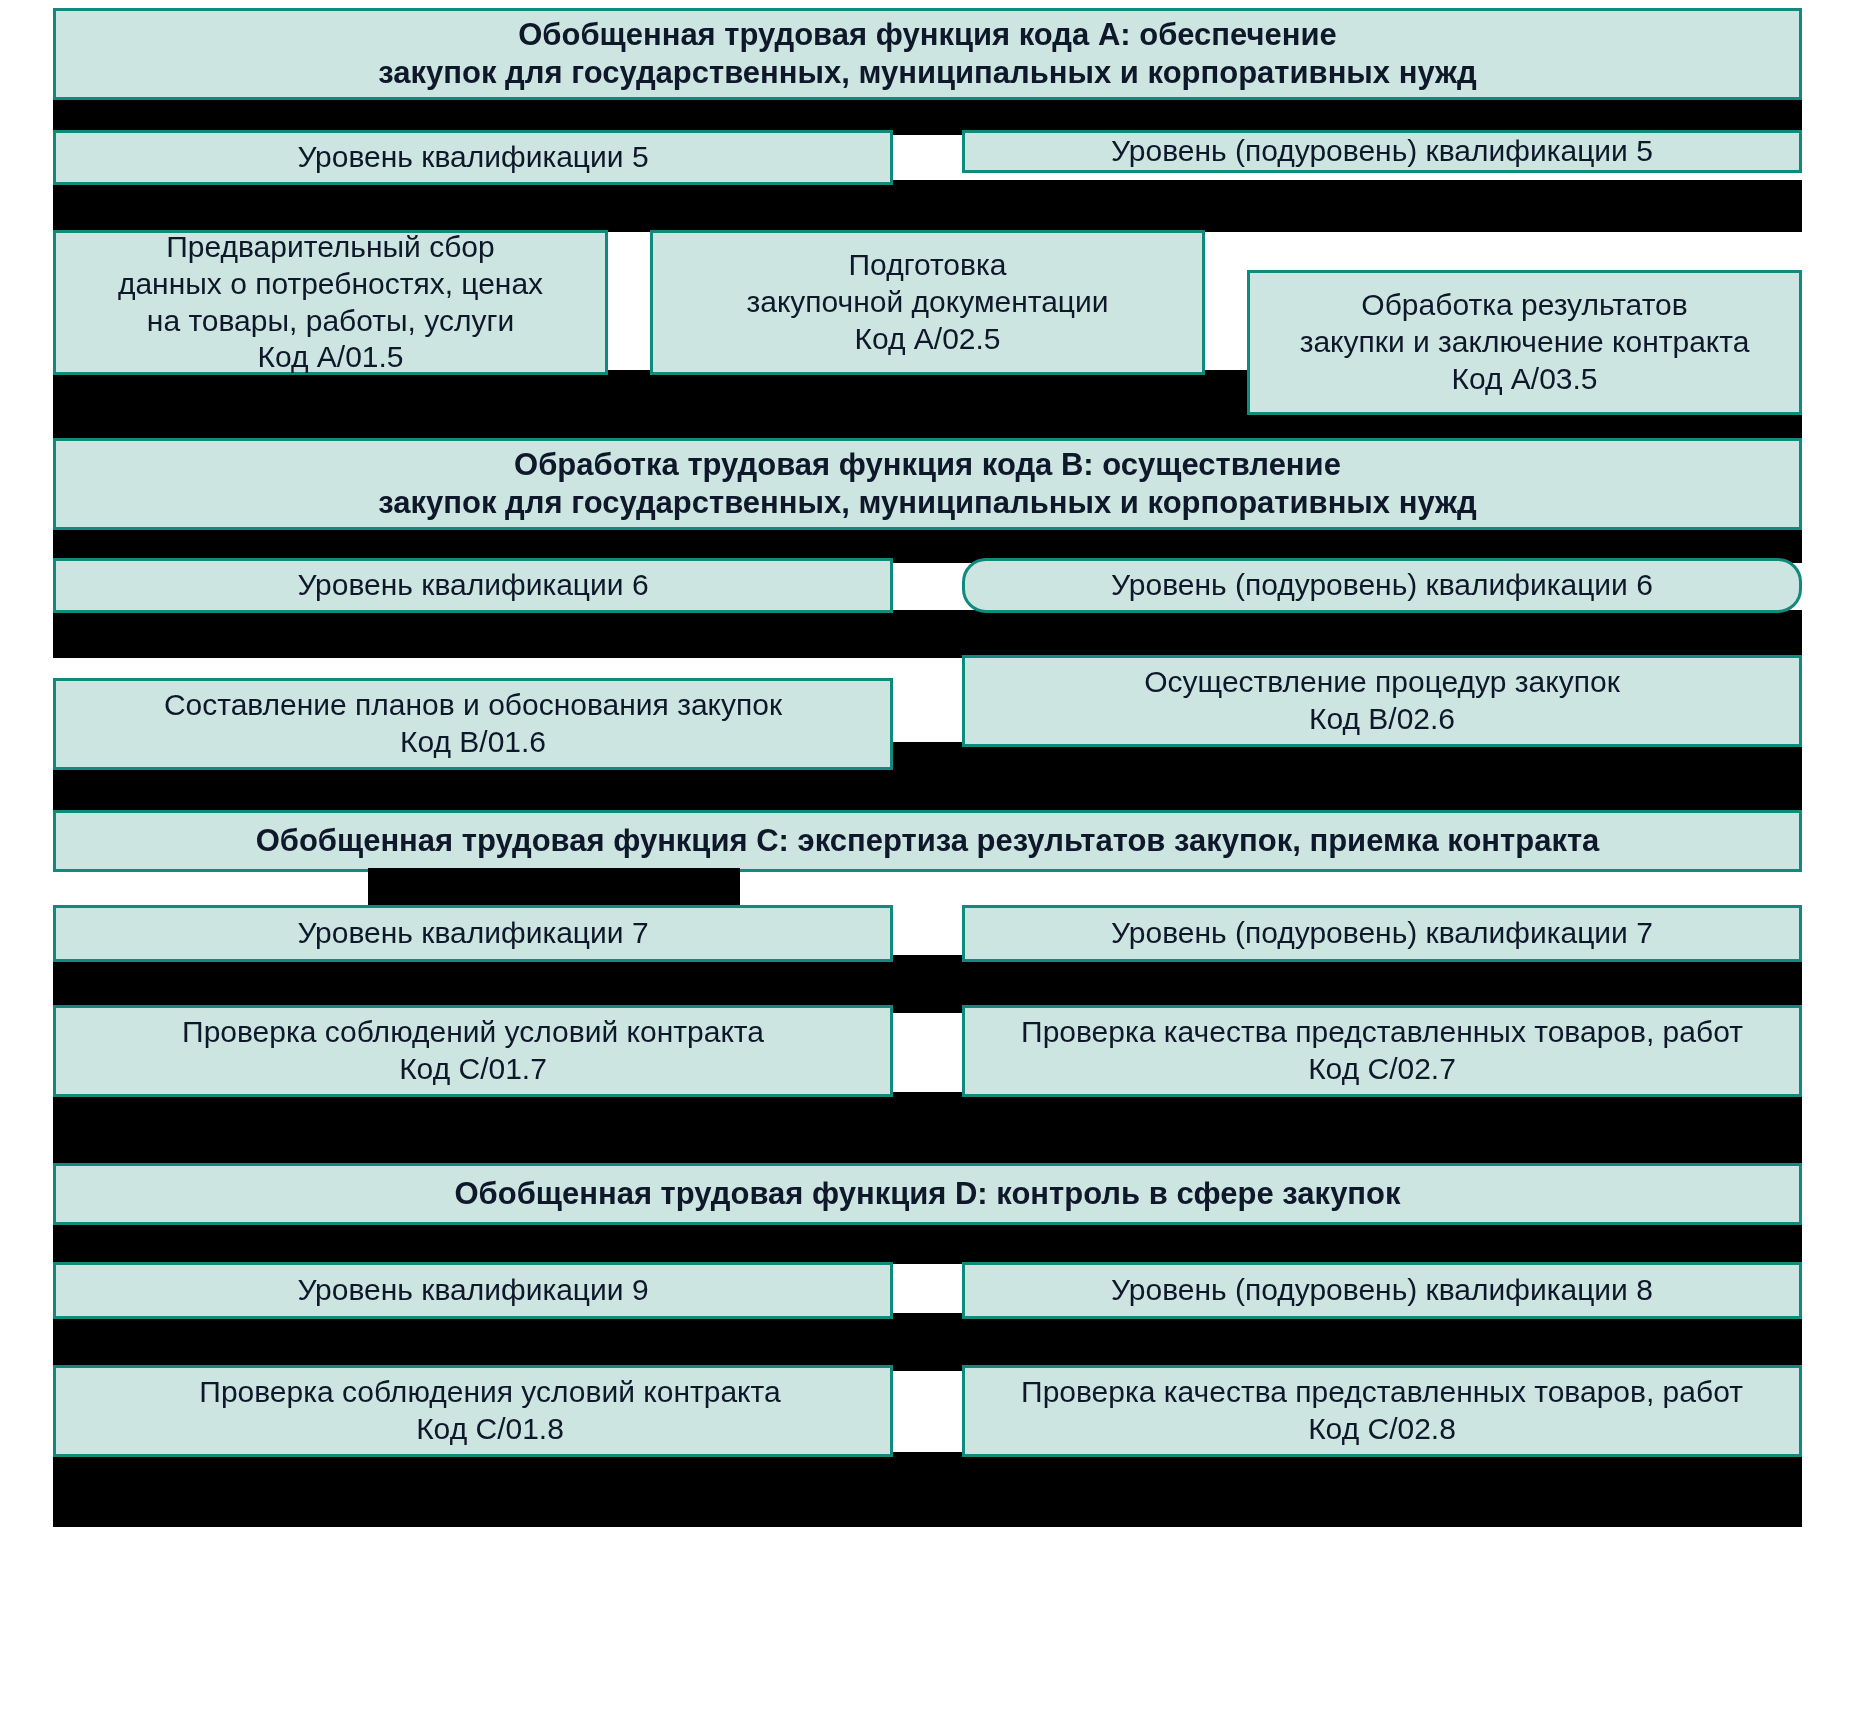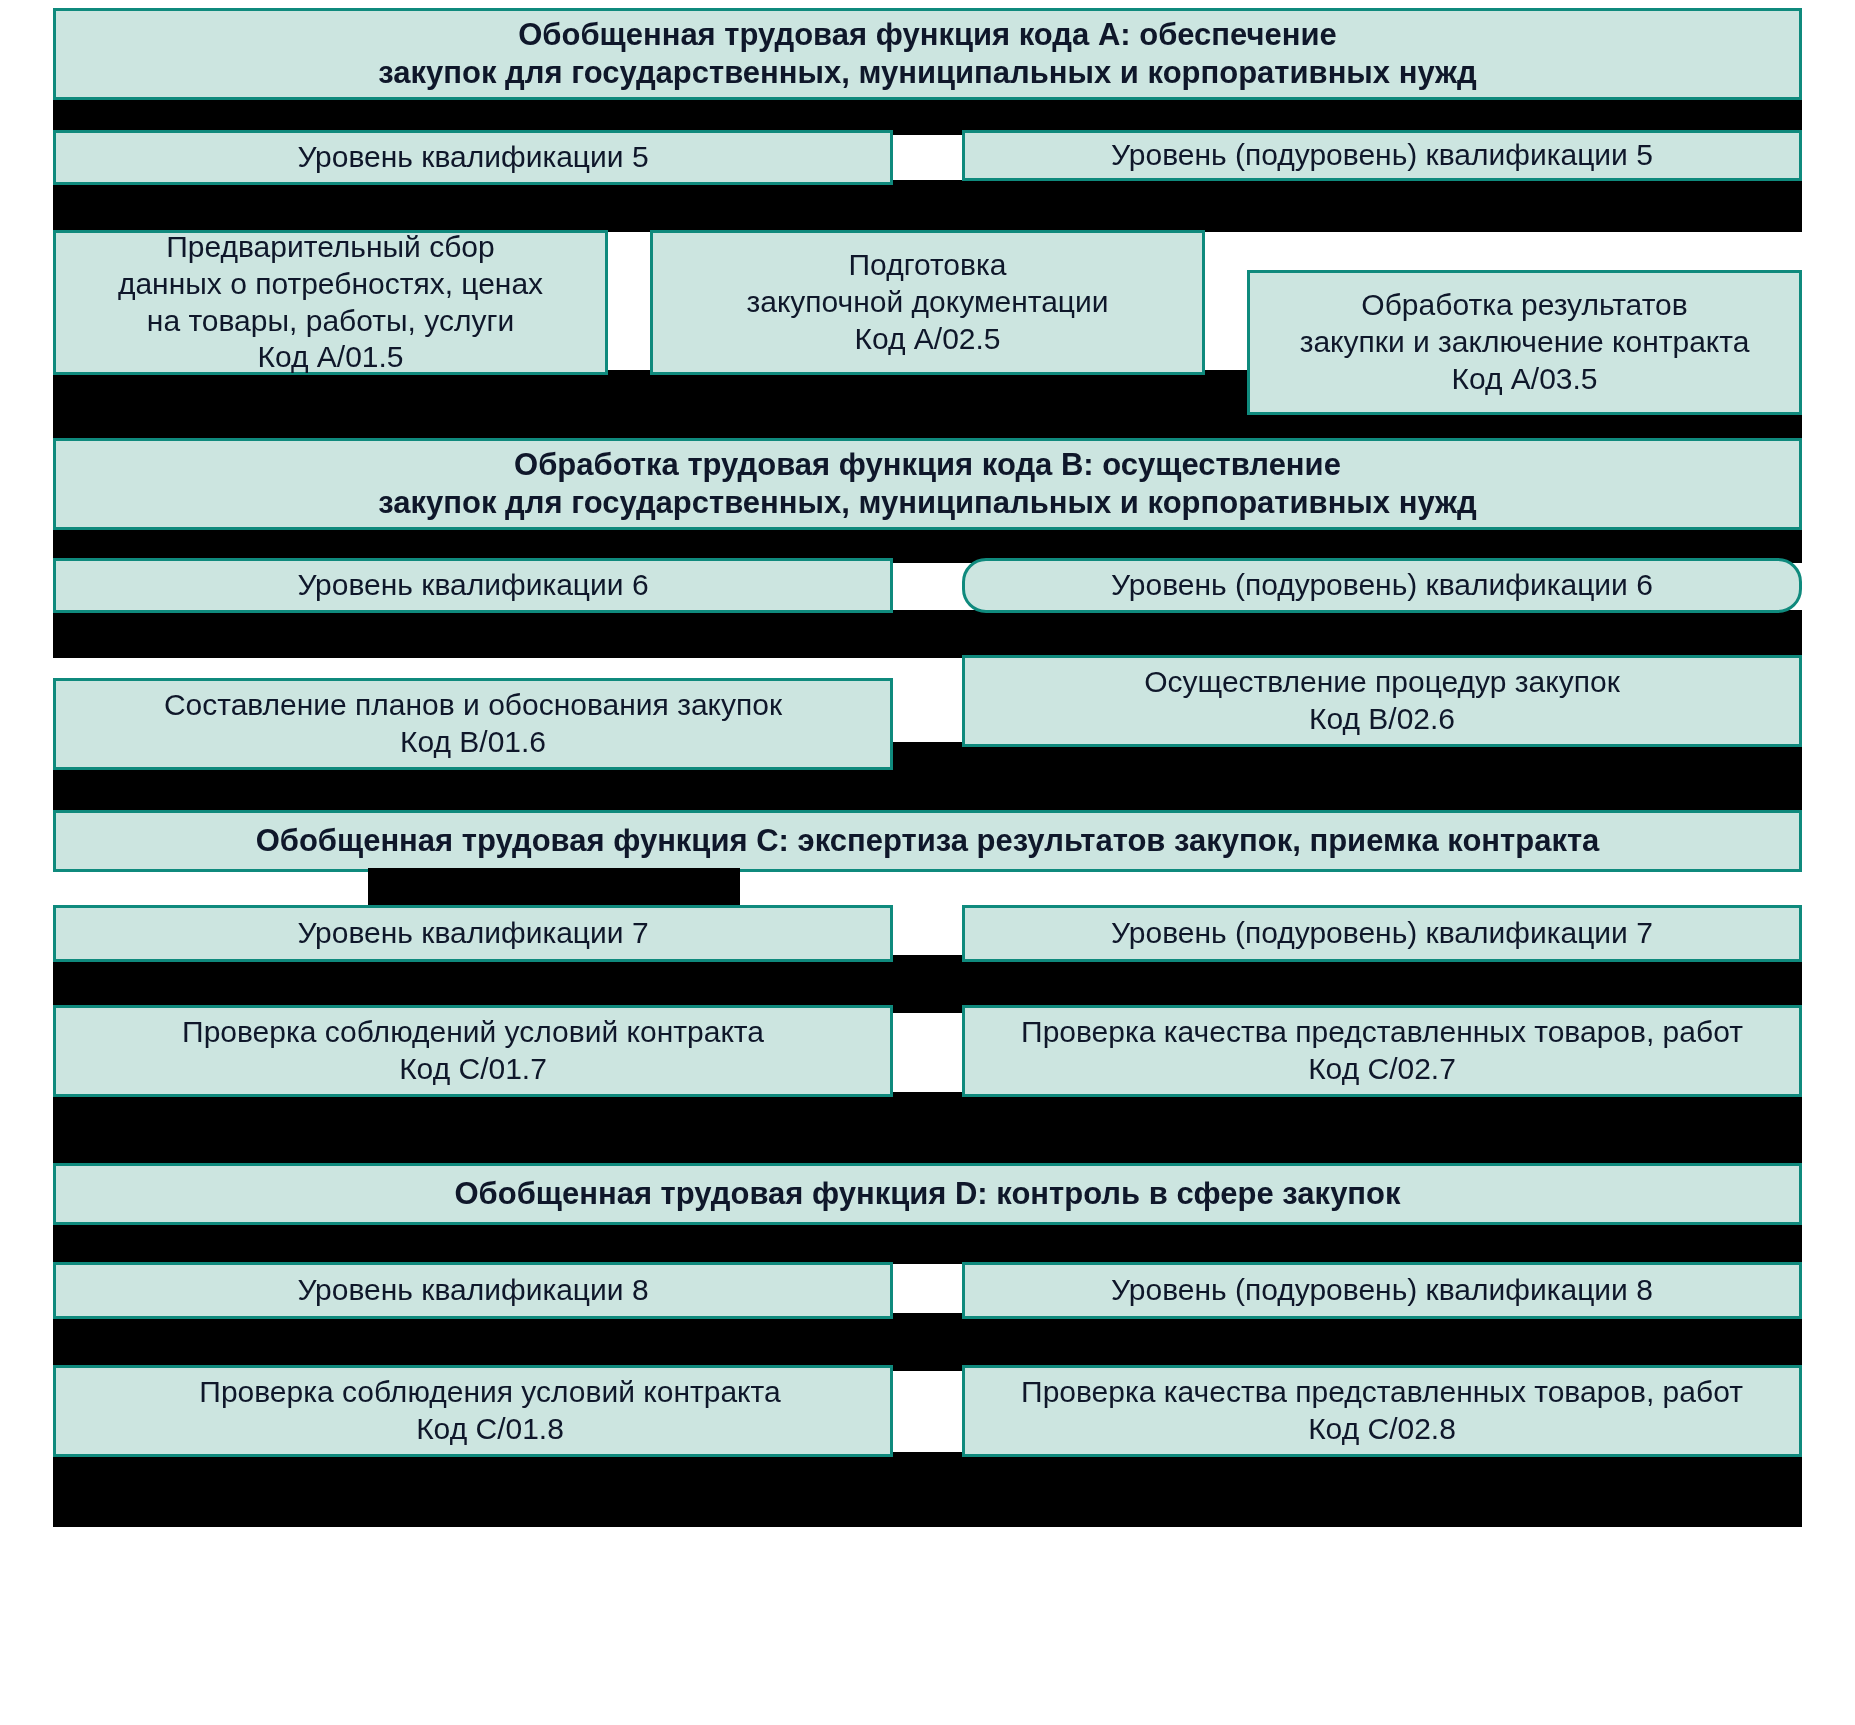--- a/index.html
+++ b/index.html
@@ -66,21 +66,21 @@
   <div class="black-slab" style="left:53px; top:370px; width:1749px; height:72px;"></div>
 
   <div class="box header" style="left:53px; top:8px; width:1749px; height:92px;">
     <span class="txt">Обобщенная трудовая функция кода А: обеспечение
 закупок для государственных, муниципальных и корпоративных нужд</span>
   </div>
 
   <div class="box" style="left:53px; top:130px; width:840px; height:55px;">
     <span class="txt">Уровень квалификации 5</span>
   </div>
-  <div class="box" style="left:962px; top:130px; width:840px; height:51px;">
+  <div class="box" style="left:962px; top:130px; width:840px; height:43px;">
     <span class="txt">Уровень (подуровень) квалификации 5</span>
   </div>
 
   <div class="box" style="left:53px; top:230px; width:555px; height:145px;">
     <span class="txt">Предварительный сбор
 данных о потребностях, ценах
 на товары, работы, услуги
 Код А/01.5</span>
   </div>
   <div class="box" style="left:650px; top:230px; width:555px; height:145px;">
@@ -146,21 +146,21 @@
 
   <div class="black-slab" style="left:53px; top:1222px; width:1749px; height:42px;"></div>
   <div class="black-slab" style="left:53px; top:1313px; width:1749px; height:58px;"></div>
   <div class="black-slab" style="left:53px; top:1452px; width:1749px; height:75px;"></div>
 
   <div class="box header" style="left:53px; top:1163px; width:1749px; height:62px;">
     <span class="txt">Обобщенная трудовая функция D: контроль в сфере закупок</span>
   </div>
 
   <div class="box" style="left:53px; top:1262px; width:840px; height:57px;">
-    <span class="txt">Уровень квалификации 8</span>
+    <span class="txt">Уровень квалификации 9</span>
   </div>
   <div class="box" style="left:962px; top:1262px; width:840px; height:57px;">
     <span class="txt">Уровень (подуровень) квалификации 8</span>
   </div>
 
   <div class="box" style="left:53px; top:1365px; width:840px; height:92px;padding-left:44px;">
     <span class="txt">Проверка соблюдения условий контракта
 Код С/01.8</span>
   </div>
   <div class="box" style="left:962px; top:1365px; width:840px; height:92px;">

